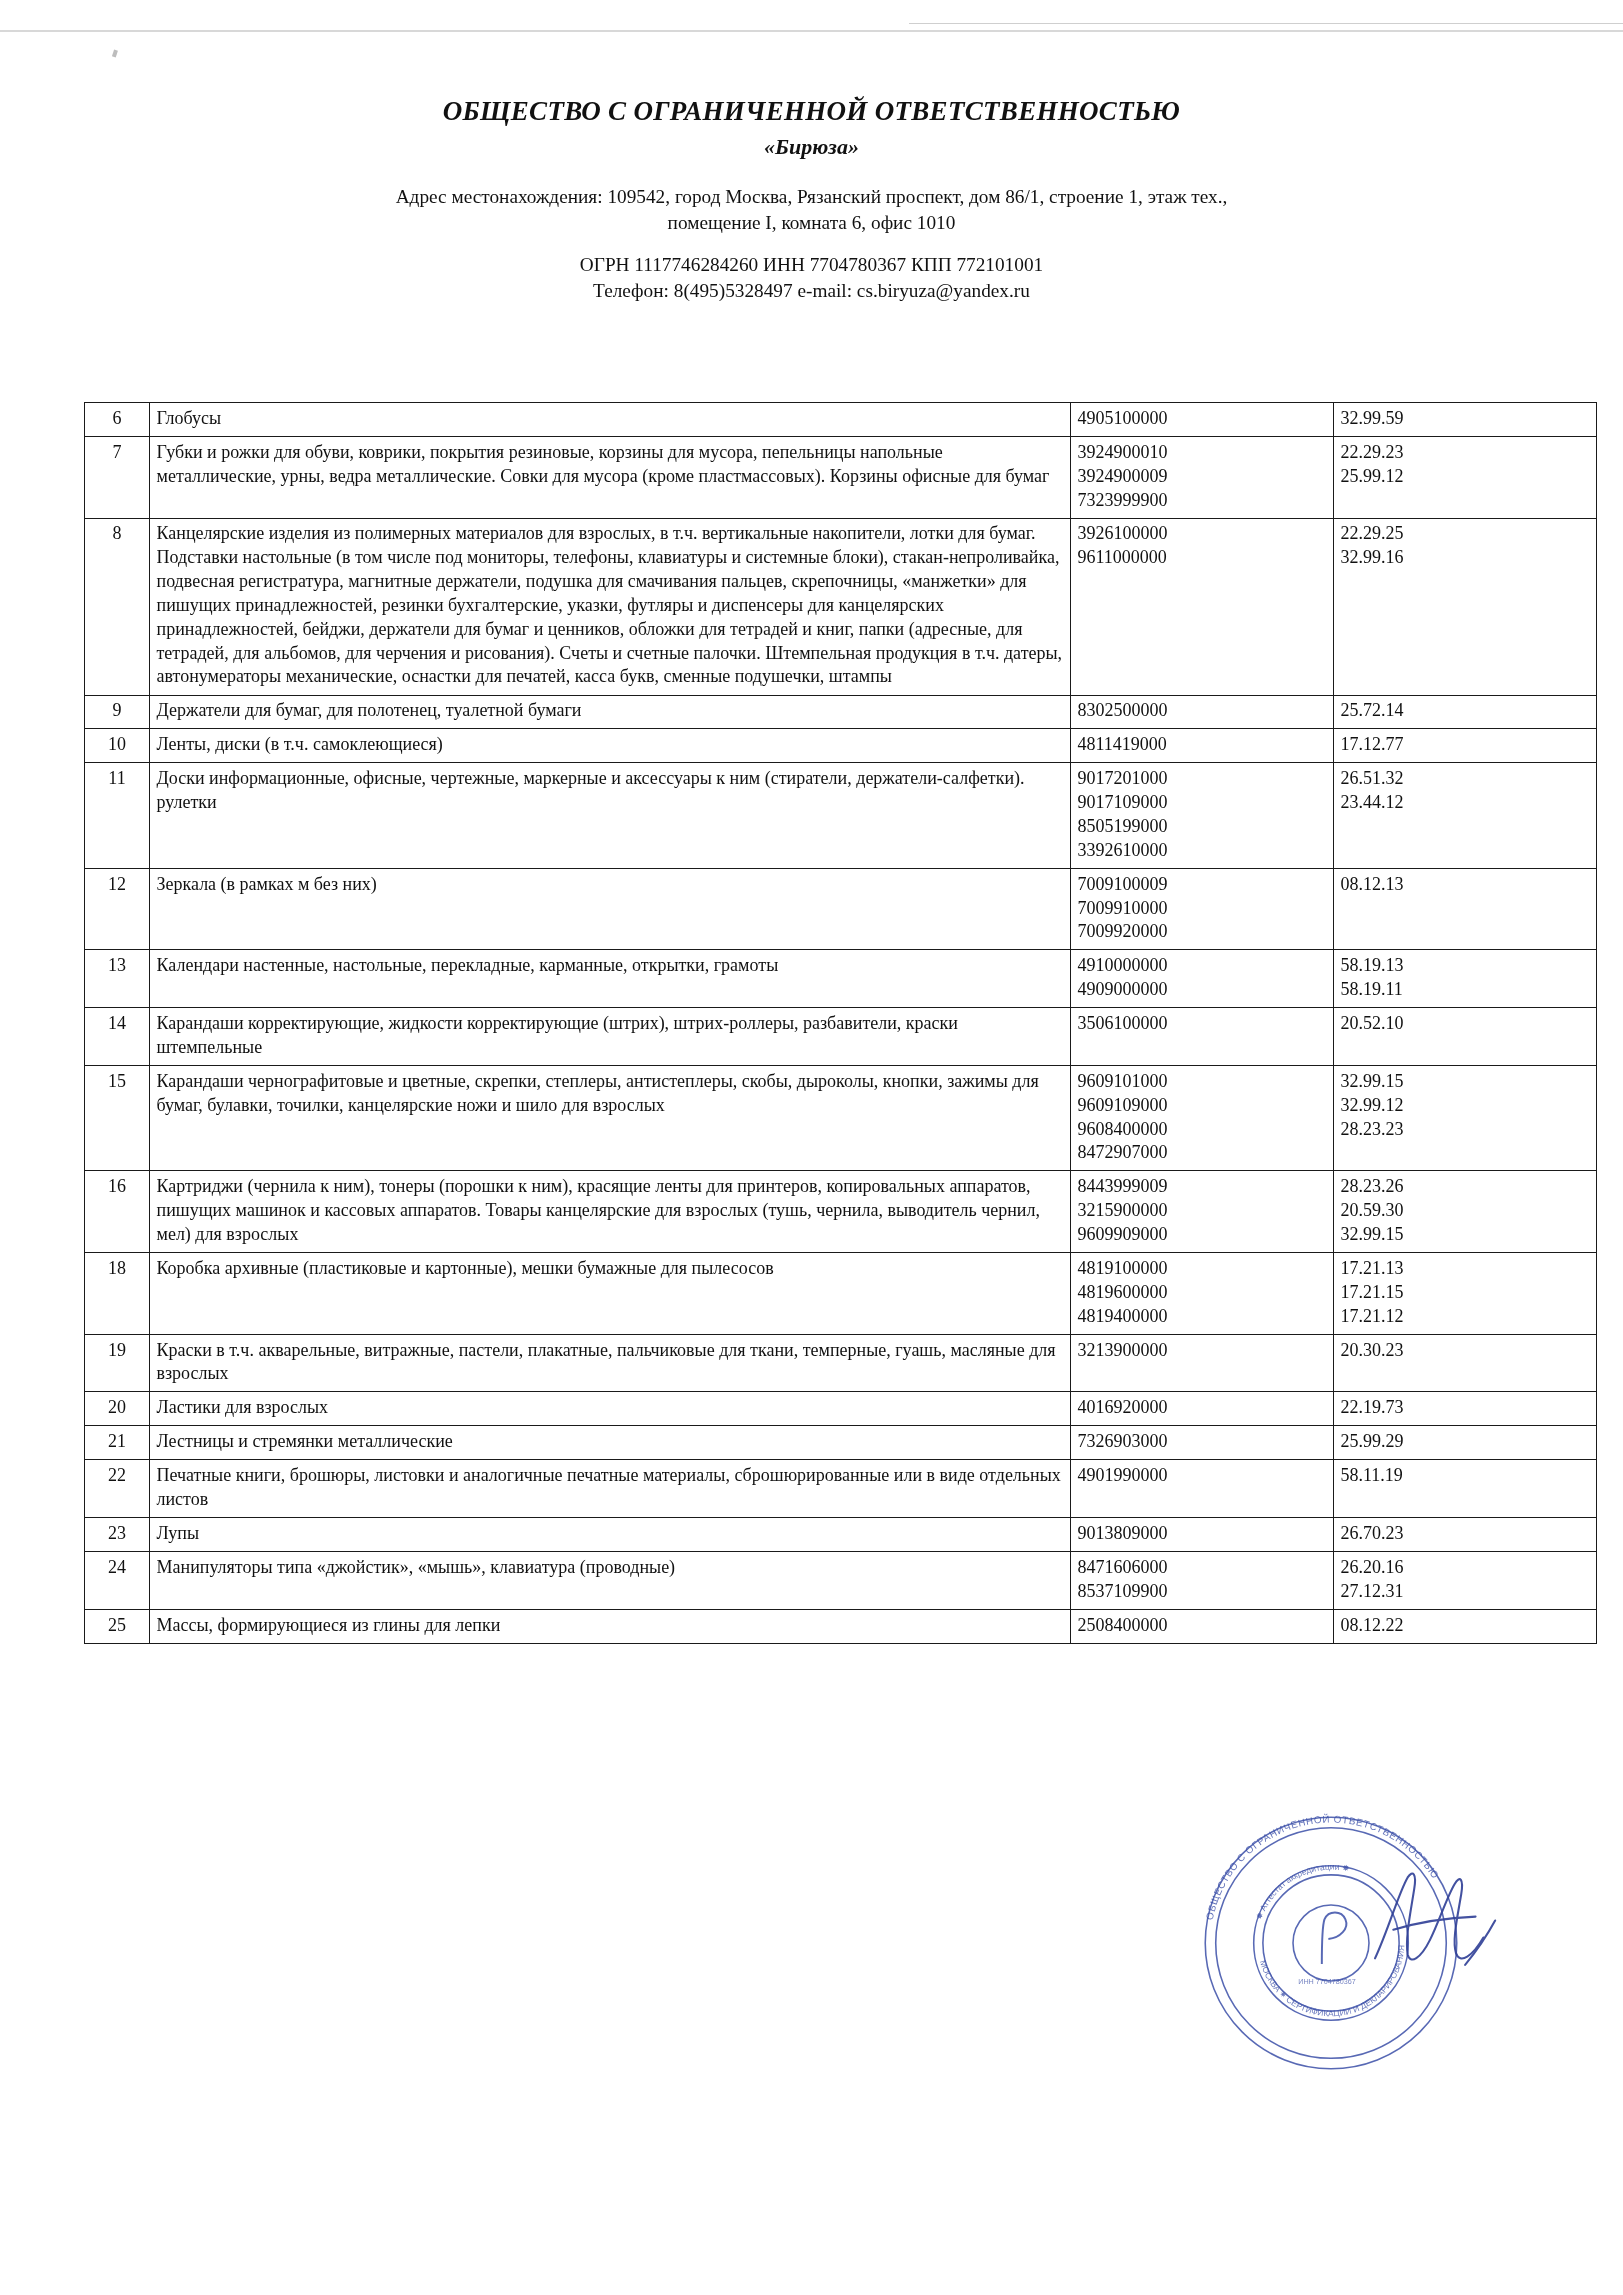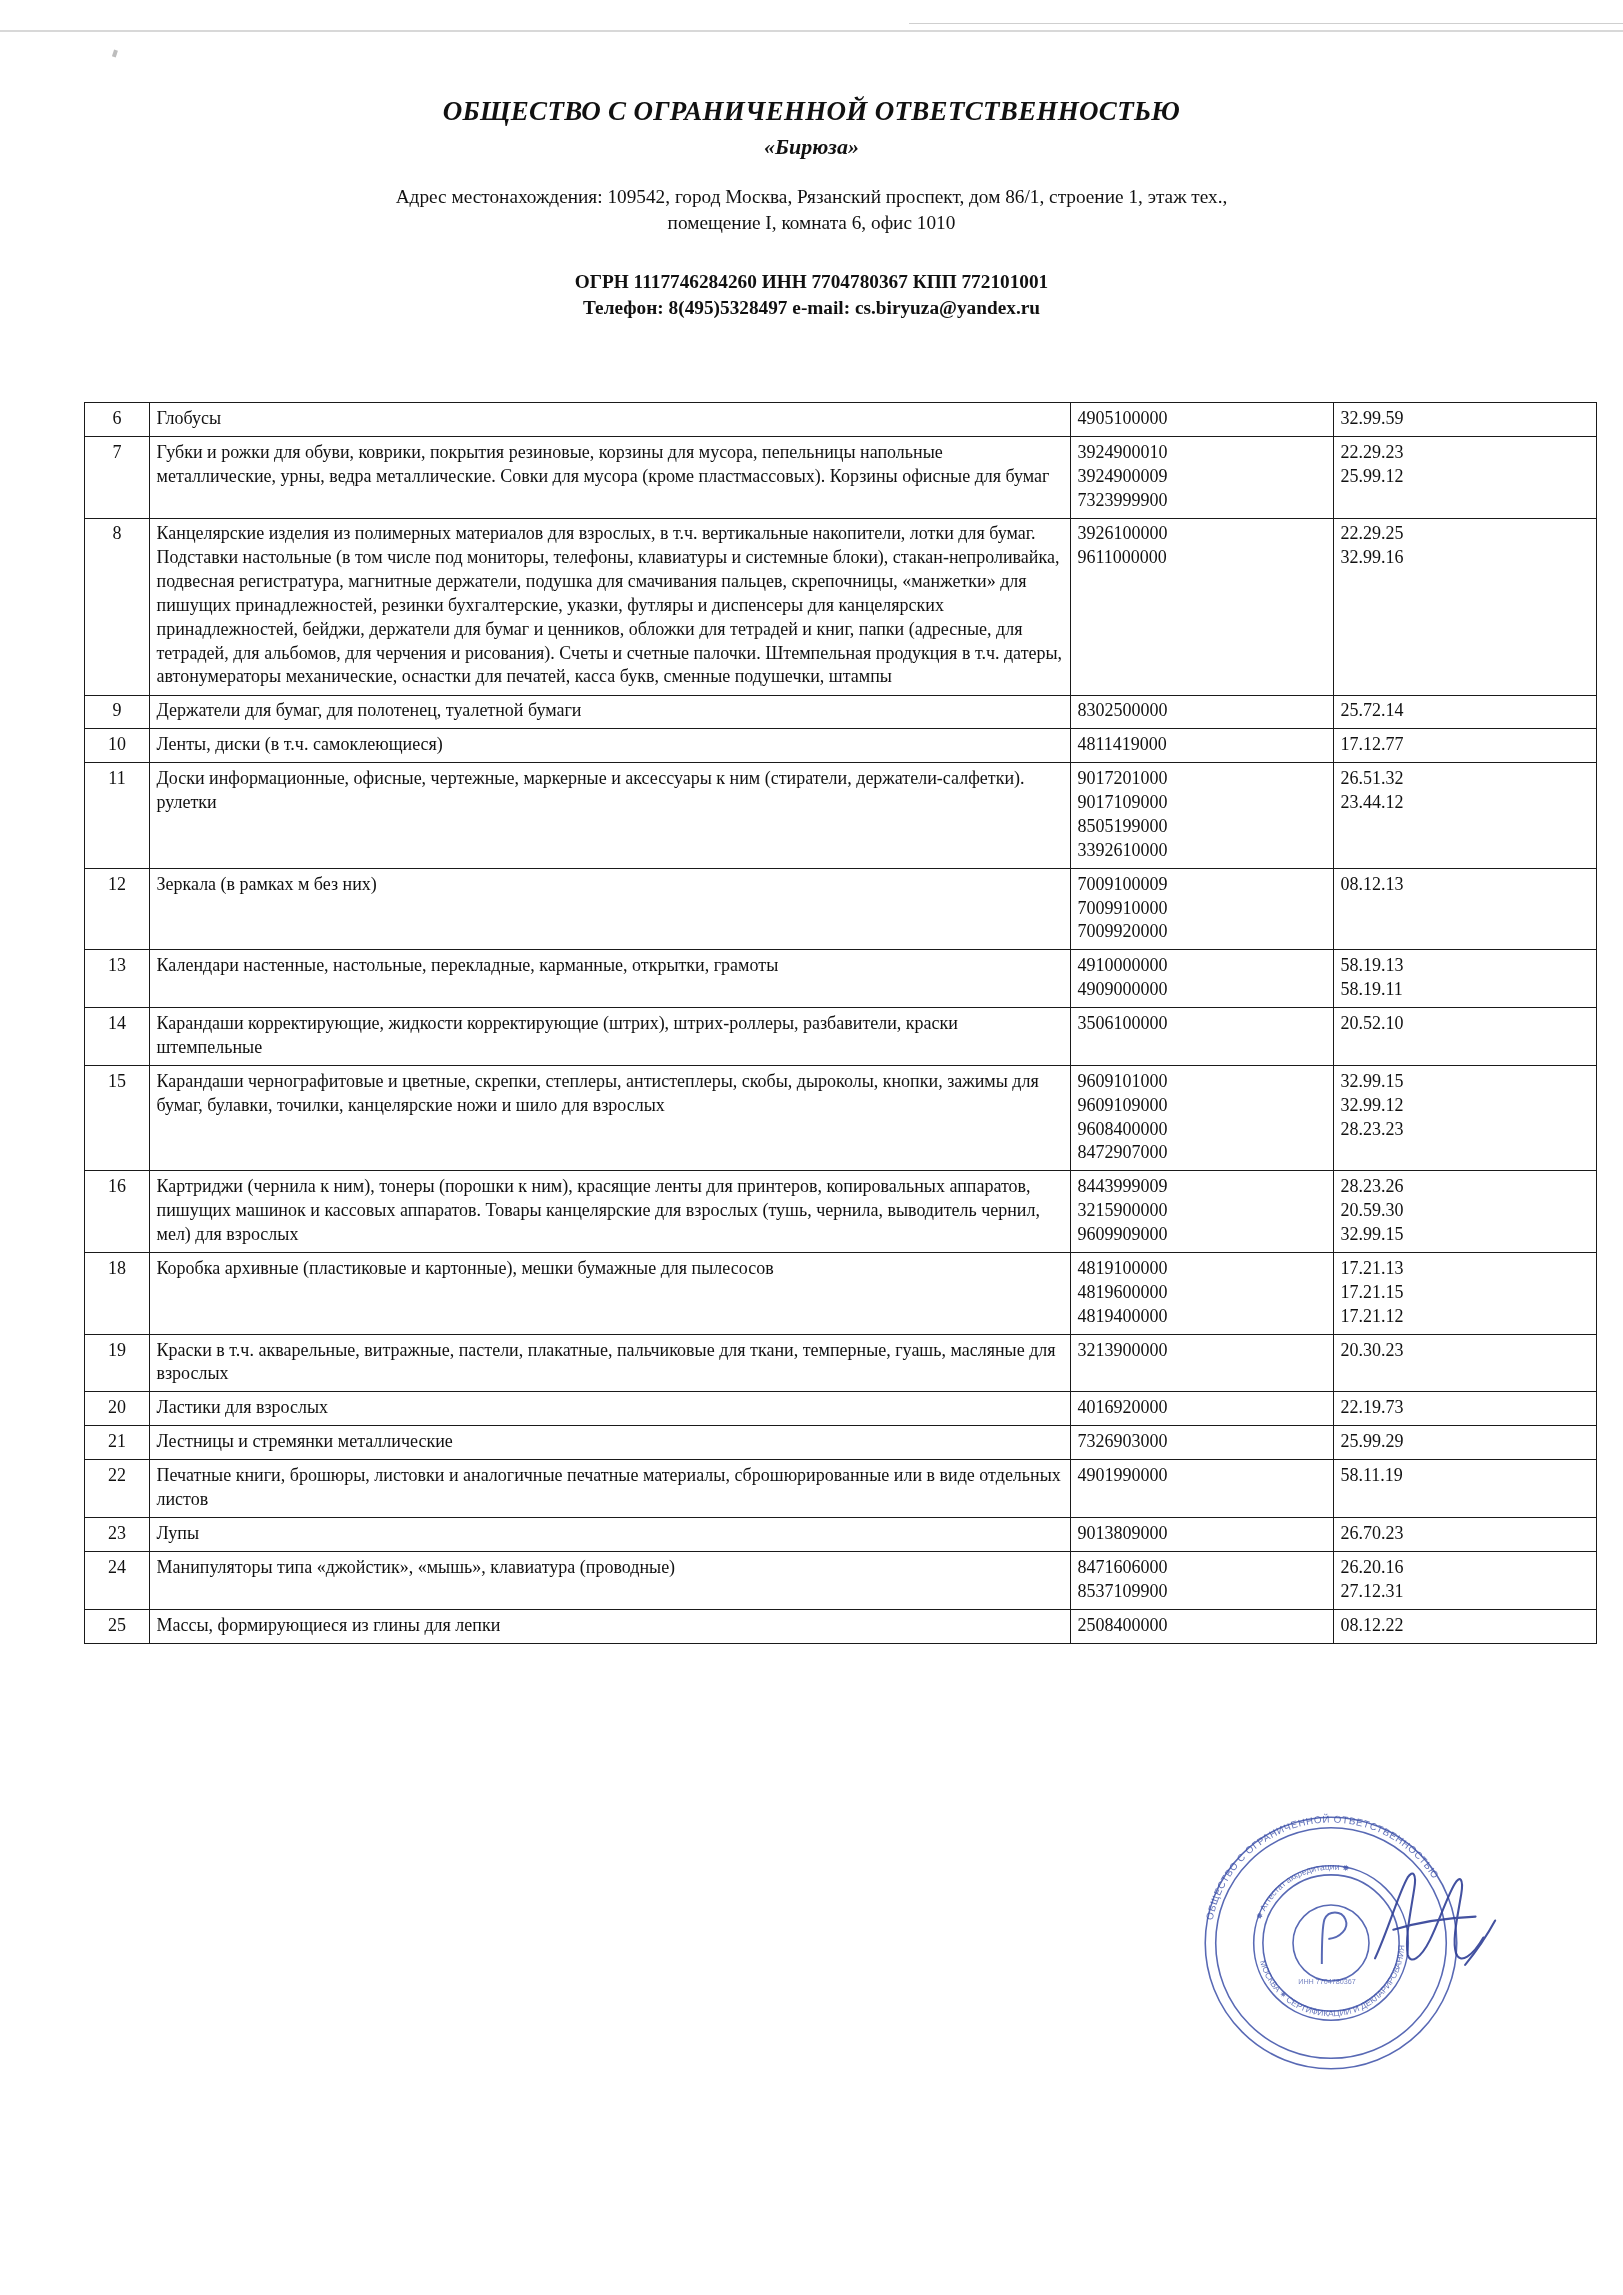--- a/index.html
+++ b/index.html
@@ -65,24 +65,23 @@
     font-style: italic;
     margin-top: 5.2px;
   }
   .addr-block {
     margin-top: 24px;
     font-size: 19.3px;
     line-height: 1.33;
   }
   .addr-line { display: block; }
   .ogrn-block {
-    margin-top: 34px;
+    margin-top: 17px;
     font-size: 19.3px;
     line-height: 1.35;
-    font-weight: bold;
   }
 
   table.main {
     position: absolute;
     left: 84px;
     top: 386px;
     width: 1459px;
     border-collapse: collapse;
     table-layout: fixed;
     font-size: 18px;

